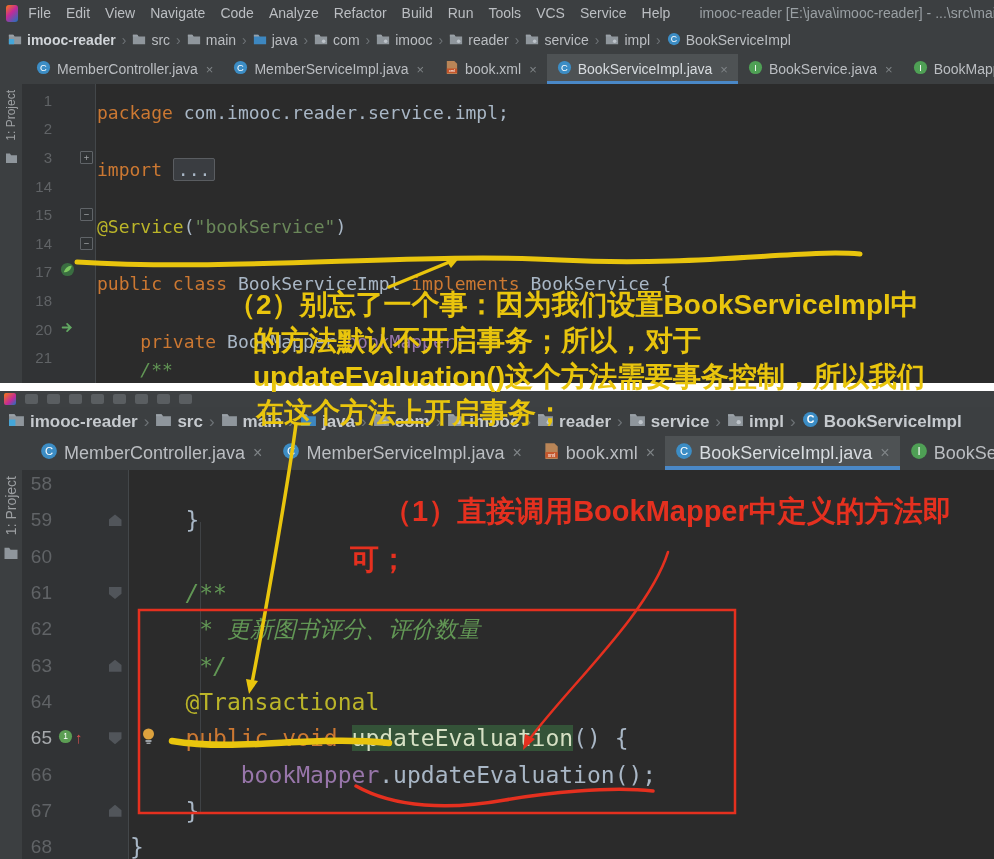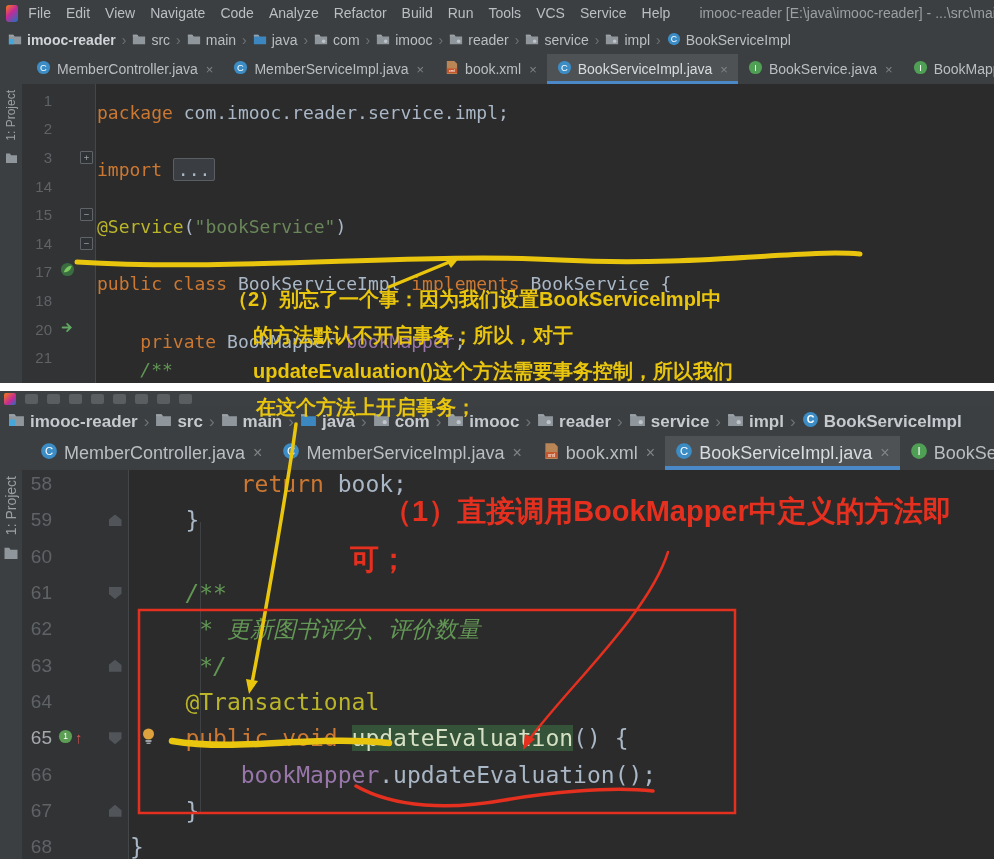--- a/index.html
+++ b/index.html
@@ -58,21 +58,21 @@
   .uparrow{color:#d64f4f;font-weight:bold;font-size:15px;line-height:15px;}
   .bulb{position:absolute;left:142px;top:8px;}
   .guide{width:1px;background:#3f4245;}
   
   .white-strip{left:0;top:383px;width:994px;height:8px;background:#ffffff;}
   .toolbar2{left:0;top:391px;width:994px;height:16px;background:#3d4042;display:flex;align-items:center;gap:9px;padding-left:4px;border-bottom:1px solid #323537;}
   .tb-sq{width:13px;height:10px;background:#5a5e61;border-radius:2px;}
   .tb-sq.logo-fragment{background:linear-gradient(135deg,#f97a12,#c22a99 60%,#1776bf);width:12px;height:12px;}
   
   .ov{position:absolute;z-index:50;pointer-events:none;white-space:nowrap;font-weight:bold;}
-  .yl{color:#e9c50d;font-size:20px;}
+  .yl{color:#e9c50d;font-size:28px;}
   .rl{color:#e5301f;font-size:29px;}
   svg.marks{position:absolute;left:0;top:0;z-index:49;pointer-events:none;}
   text{font-family:"Liberation Sans",sans-serif;}
 </style>
 </head>
 <body>
 
 <div class="screen">
 
   <div class="abs menubar">
@@ -469,21 +469,20 @@
             <path d="M1 2h5l1.5 2H15v10H1z" fill="#8f969c"></path>
           </svg></span>
     </div>
     <div class="abs gutterbg" style="left:22px;top:0;width:106px;height:389px;"></div>
     <div class="abs guide" style="left:200px;top:52px;height:290px;"></div>
     <div class="lines ed2" id="ed2" style="margin-top:-4px">
         <div class="line">
           <span class="ln">58</span>
           <span class="gicons"></span>
           <span class="foldc"></span>
-          <span class="code"><span class="kw">        return </span><span class="pl">book;</span></span>
         </div>
         <div class="line">
           <span class="ln">59</span>
           <span class="gicons"></span>
           <span class="foldc">
             <span class="fold-up"></span>
           </span>
           <span class="code"><span class="pl">    }</span></span>
         </div>
         <div class="line">

